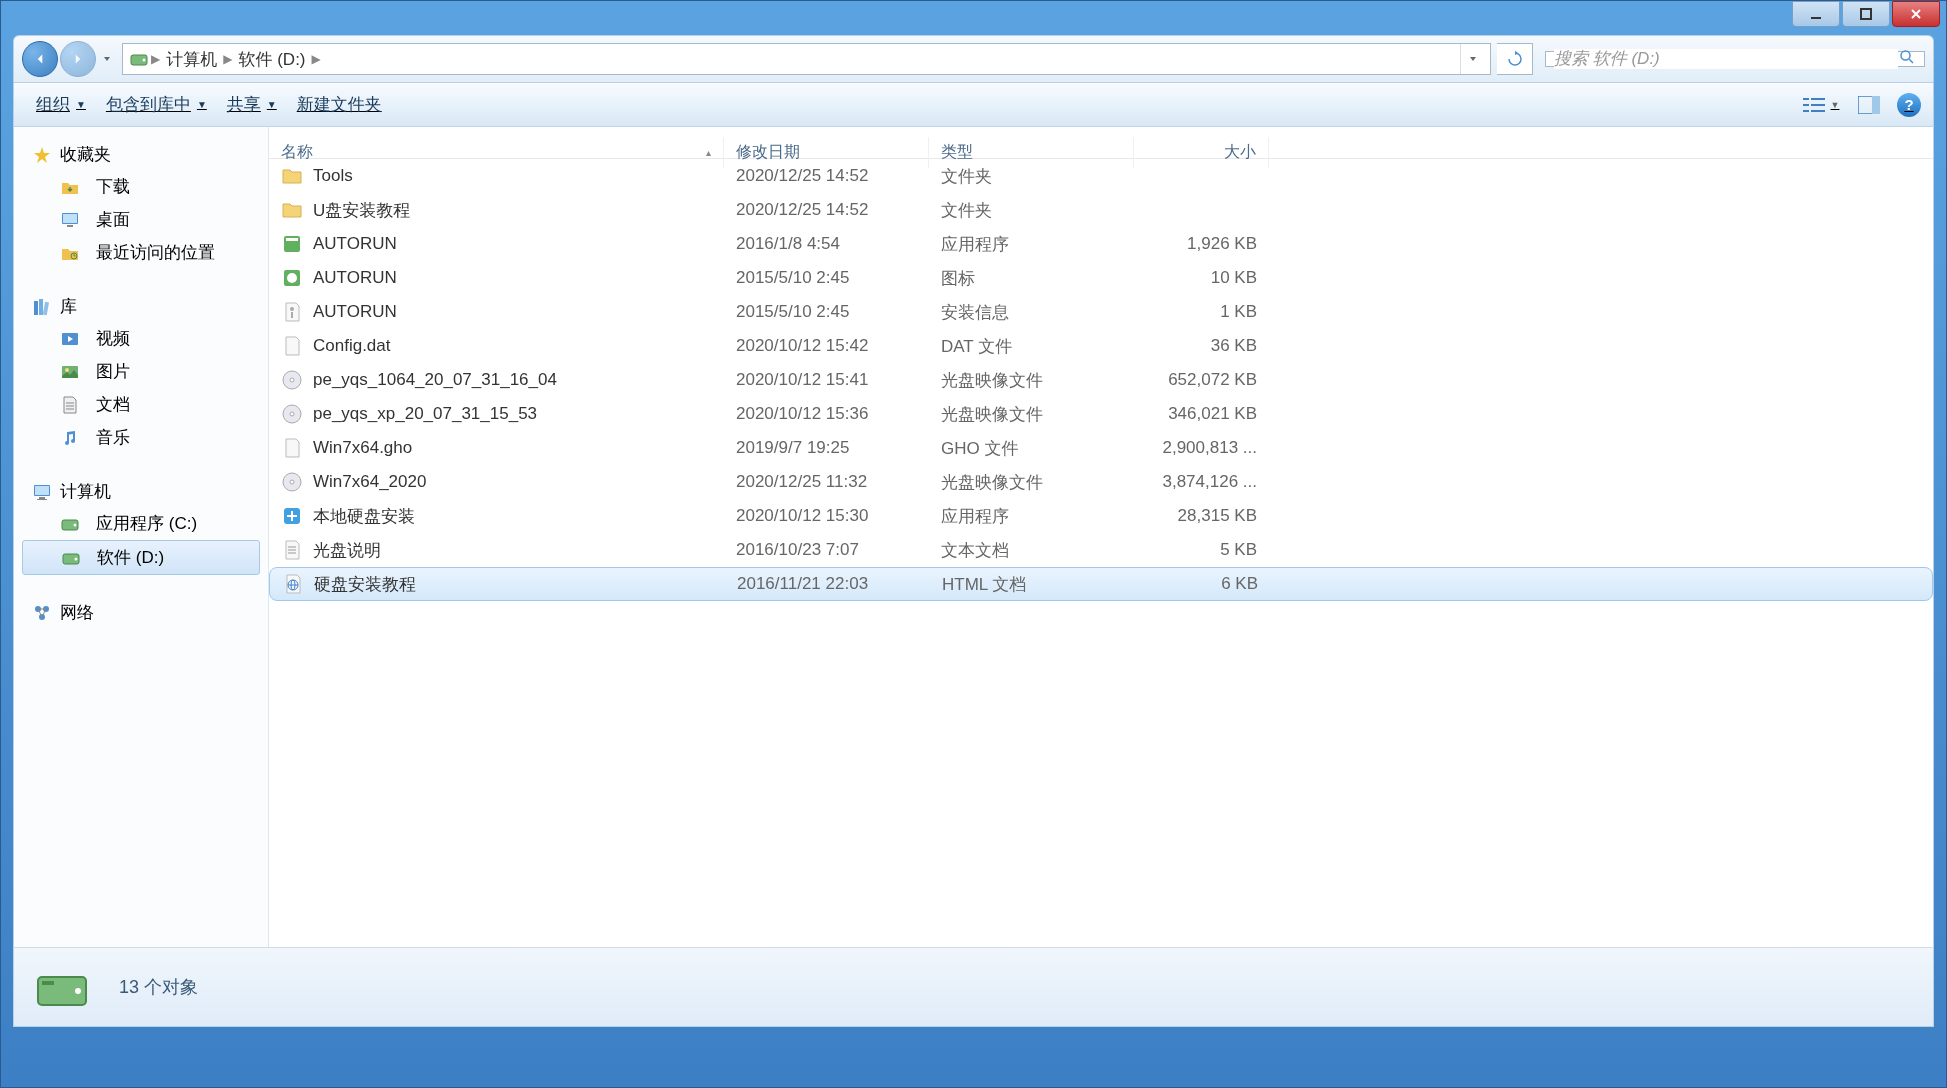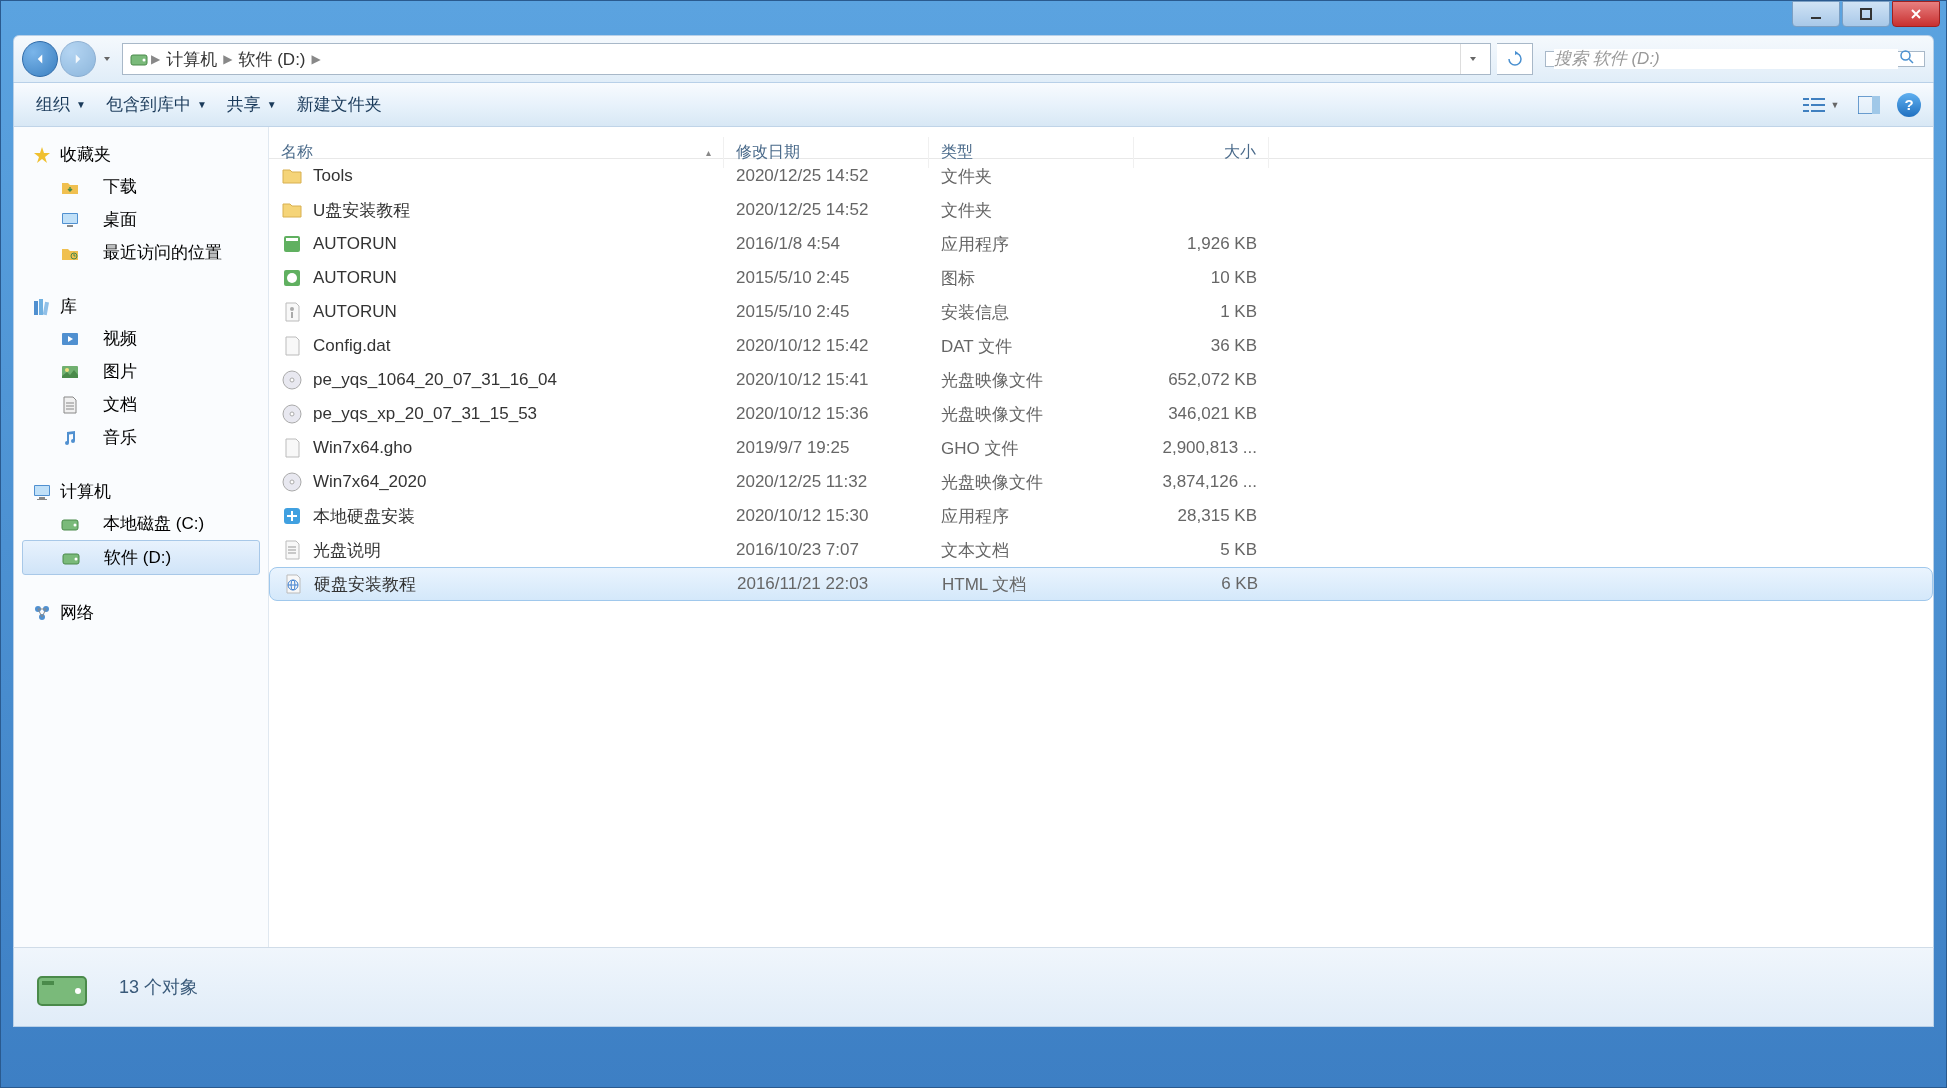--- a/index.html
+++ b/index.html
@@ -30,36 +30,36 @@
 .address-end { margin-left: auto; display: flex; }
 .addr-dropdown { width: 24px; display: flex; align-items: center; justify-content: center; cursor: pointer; border-left: 1px solid #ddd; height: 30px; }
 .refresh-btn { width: 36px; height: 32px; background: white; border: 1px solid #a8b8c8; border-left: none; display: flex; align-items: center; justify-content: center; cursor: pointer; }
 
 .searchbox { width: 380px; height: 16px; background: white; border: 1px solid #a8b8c8; display: flex; align-items: center; padding: 0 8px; margin-left: 6px; }
 .searchbox input { border: none; outline: none; flex: 1; font-size: 17px; color: #333; font-style: italic; }
 .searchbox input::placeholder { color: #999; }
 .search-icon { color: #4a90d0; }
 
 
-.toolbar { height: 44px; background: linear-gradient(to bottom, #f8fbfe 0%, #e8f2fb 50%, #d8e8f5 100%); margin: 0 12px; display: flex; align-items: center; padding: 0 12px; border-left: 1px solid #b8d0e8; border-right: 1px solid #b8d0e8; border-bottom: 1px solid #c0d4e8; }
+.toolbar { height: 44px; background: linear-gradient(to bottom, #f8fbfe 0%, #e8f2fb 50%, #d8e8f5 100%); margin: 0 12px; display: flex; align-items: center; padding: 0 12px; border-left: 1px solid #b8d0e8; border-right: 1px solid #b8d0e8; border-bottom: 1px solid #c0d4e8; text-decoration: underline; }
 .toolbar-item { font-size: 17px; color: #1a3a5a; padding: 6px 10px; cursor: pointer; display: flex; align-items: center; gap: 6px; }
 .toolbar-item .chevron { font-size: 10px; }
 .toolbar-spacer { flex: 1; }
 .toolbar-right { display: flex; align-items: center; gap: 8px; }
 .view-btn { width: 40px; height: 28px; border: 1px solid transparent; display: flex; align-items: center; justify-content: center; cursor: pointer; }
 .help-btn { width: 24px; height: 24px; border-radius: 50%; background: linear-gradient(to bottom, #60b0f0, #2070c0); color: white; display: flex; align-items: center; justify-content: center; font-weight: bold; font-size: 15px; cursor: pointer; }
 
 
 .content { display: flex; margin: 0 12px; background: white; height: 820px; border-left: 1px solid #b8d0e8; border-right: 1px solid #b8d0e8; }
 
 
 .sidebar { width: 255px; background: #fafcfe; border-right: 1px solid #e0e8f0; padding: 12px 0; overflow-y: auto; }
 .sidebar-group { margin-bottom: 22px; }
 .sidebar-header { display: flex; align-items: center; gap: 8px; padding: 4px 18px; font-size: 17px; cursor: pointer; }
-.sidebar-item { display: flex; align-items: center; gap: 23px; padding: 5px 18px 5px 46px; font-size: 17px; cursor: pointer; }
+.sidebar-item { display: flex; align-items: center; gap: 16px; padding: 5px 18px 5px 46px; font-size: 17px; cursor: pointer; }
 .sidebar-item.active { background: linear-gradient(to bottom, #e8f2fd, #d0e4f8); border: 1px solid #a8c8e8; border-radius: 3px; margin: 0 8px; padding-left: 38px; }
 .sb-icon { width: 20px; height: 20px; display: inline-flex; align-items: center; justify-content: center; }
 
 
 .filelist { flex: 1; background: white; }
 .list-header { display: flex; border-bottom: 1px solid #e8e8e8; height: 32px; align-items: center; }
 .col { font-size: 16px; color: #4a6a8a; padding: 0 12px; cursor: pointer; border-right: 1px solid #f0f0f0; display: flex; align-items: center; height: 100%; margin-top: 20px; }
 .col-name { width: 455px; }
 .col-date { width: 205px; }
 .col-type { width: 205px; }
@@ -313,21 +313,21 @@
           <span>计算机</span>
         </div>
         <div id="comp-items">
             <div class="sidebar-item">
               <span class="sb-icon">
                 <svg width="20" height="20" viewBox="0 0 20 20">
                   <rect x="2" y="6" width="16" height="10" rx="2" fill="#7aba7a" stroke="#4a8a4a"></rect>
                   <circle cx="15" cy="11" r="1.5" fill="#fff"></circle>
                 </svg>
               </span>
-              <span>本地磁盘 (C:)</span>
+              <span>应用程序 (C:)</span>
             </div>
             <div class="sidebar-item active">
               <span class="sb-icon">
                 <svg width="20" height="20" viewBox="0 0 20 20">
                   <rect x="2" y="6" width="16" height="10" rx="2" fill="#7aba7a" stroke="#4a8a4a"></rect>
                   <circle cx="15" cy="11" r="1.5" fill="#fff"></circle>
                 </svg>
               </span>
               <span>软件 (D:)</span>
             </div>

